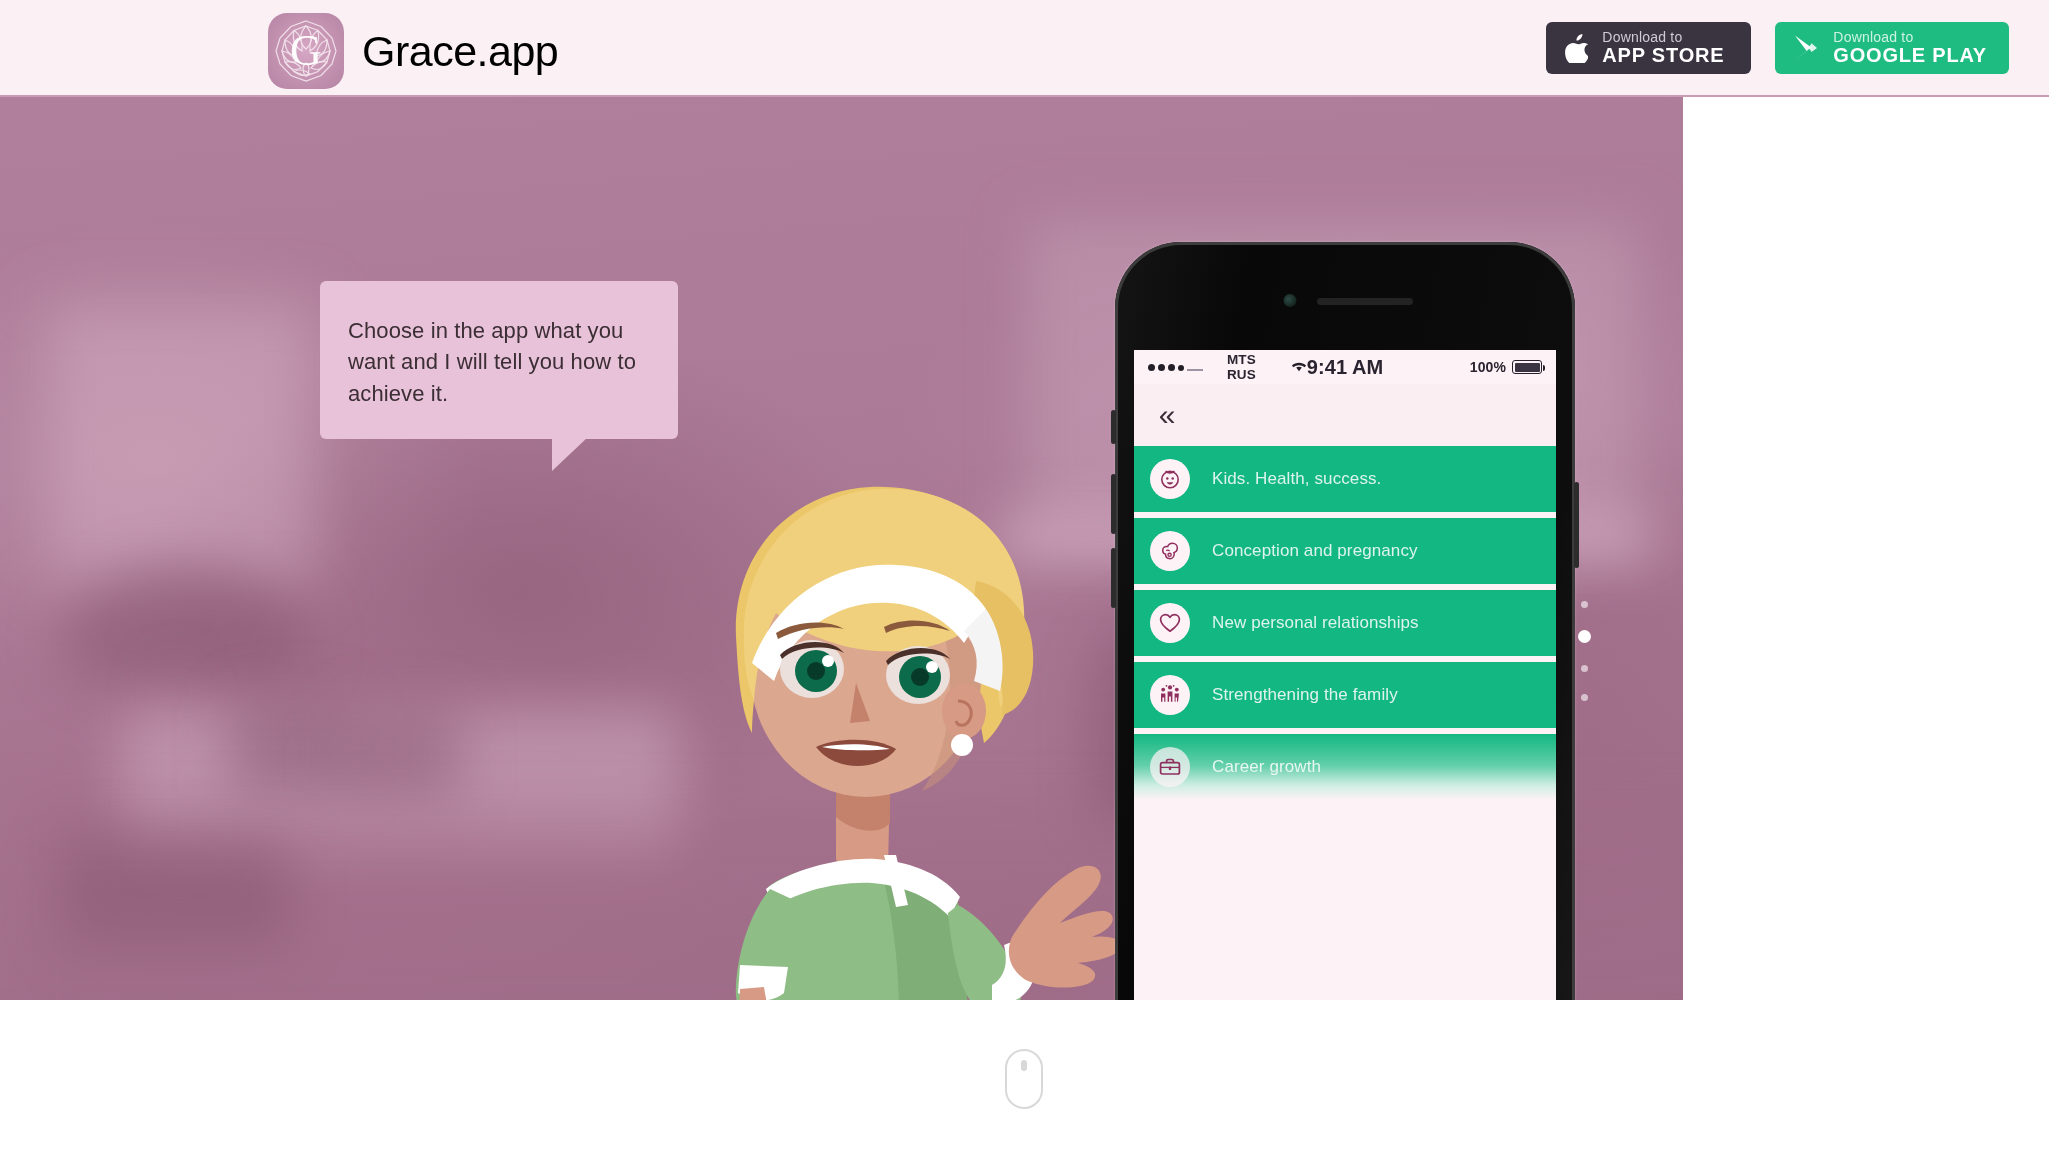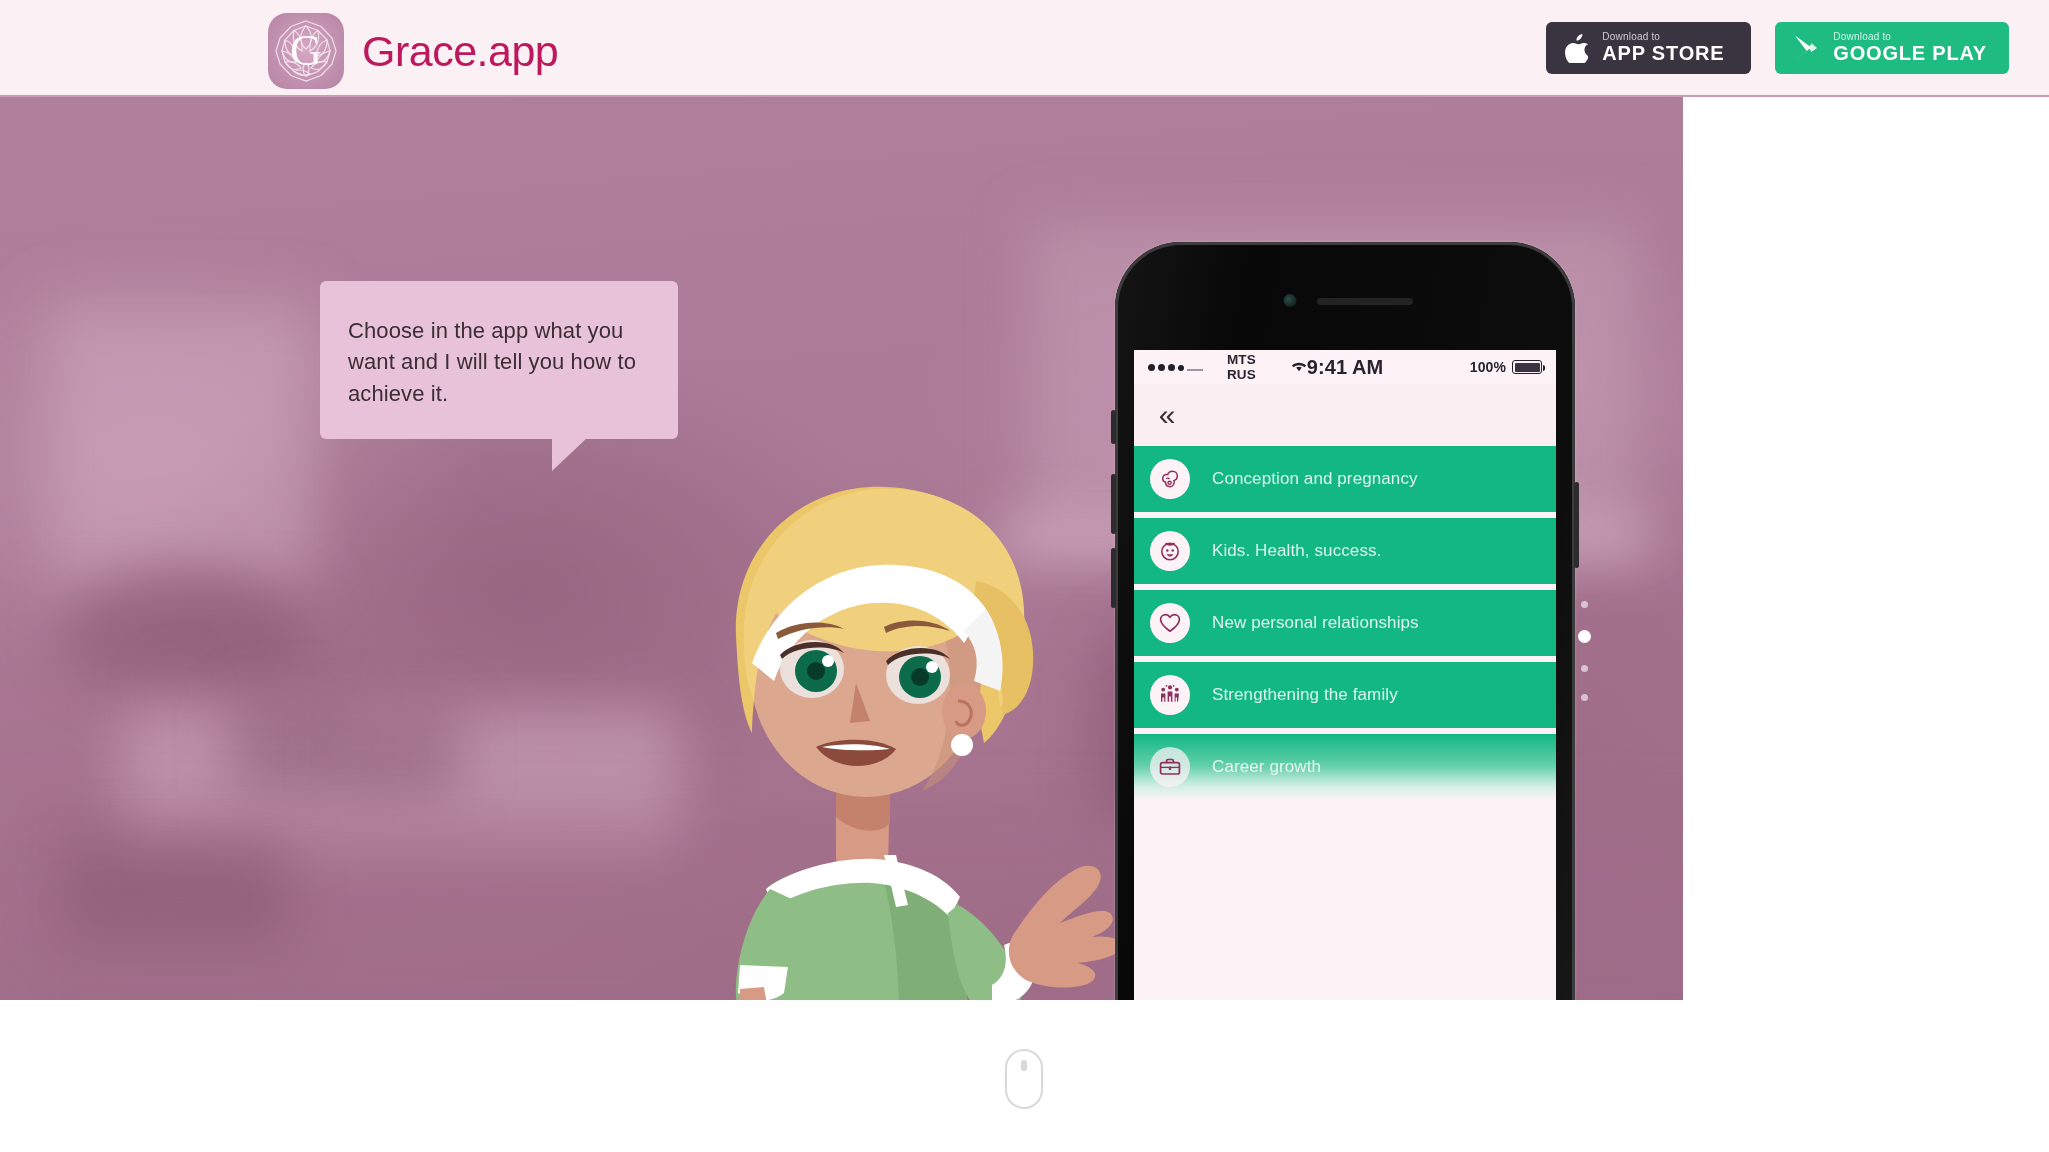--- a/index.html
+++ b/index.html
@@ -19,35 +19,35 @@
     display: flex; align-items: center;
   }
   .brand { position: absolute; left: 268px; top: 13px; display: flex; align-items: center; gap: 18px; }
   .brand-logo {
     width: 76px; height: 76px; border-radius: 19px;
     background: radial-gradient(circle at 50% 48%, #d6a7c4 0%, #c392b0 55%, #b482a3 100%);
     position: relative; flex: none;
   }
   .brand-logo svg { position: absolute; inset: 0; }
   .brand-name {
-    font-size: 43px; color: #be185d; letter-spacing: -0.5px; font-weight: 400;
+    font-size: 43px; color: #000000; letter-spacing: -0.5px; font-weight: 400;
     white-space: nowrap;
   }
 
   .store-buttons { position: absolute; right: 40px; top: 22px; display: flex; gap: 24px; }
   .store-btn {
     display: flex; align-items: center; gap: 14px;
     padding: 9px 22px 9px 18px; border-radius: 6px; cursor: pointer;
     min-width: 205px; height: 52px;
   }
   .store-btn.appstore { background: #3a3441; }
   .store-btn.googleplay { background: #1fbc82; }
   .store-btn .glyph { flex: none; display:flex; align-items:center; }
   .store-txt { display: flex; flex-direction: column; line-height: 1.05; }
-  .store-txt .small { font-size: 10px; color: #cfcbd4; letter-spacing: .2px; }
+  .store-txt .small { font-size: 14px; color: #cfcbd4; letter-spacing: .2px; }
   .store-btn.googleplay .store-txt .small { color: #cdf2e4; }
   .store-txt .big { font-size: 20px; color: #ffffff; font-weight: bold; letter-spacing: .8px; }
 
   
   .hero {
     position: absolute; left: 0; top: 97px; width: 1683px; height: 903px;
     overflow: hidden;
     background:
       radial-gradient(ellipse 900px 560px at 16% 78%, rgba(168,112,142,.55) 0%, rgba(168,112,142,0) 62%),
       radial-gradient(ellipse 620px 420px at 31% 55%, rgba(120,70,96,.40) 0%, rgba(120,70,96,0) 62%),
@@ -373,39 +373,39 @@
 
         <div class="app-nav">
           <div class="nav-back">«</div>
         </div>
 
         <div class="app-list">
 
           <div class="list-item">
             <span class="ic">
               <svg width="24" height="24" viewBox="0 0 24 24" aria-hidden="true">
-                <path d="M14.5 4.2c2.6 0 4.8 2.1 4.8 4.8 0 2.2-1.4 4-3.4 4.6.3.8.4 1.7.2 2.6-.5 2.3-2.7 3.8-5 3.4-2.1-.4-3.6-2.3-3.5-4.4-1.7-.5-2.9-2-2.9-3.8 0-2.2 1.8-4 4-4 .3 0 .7.1 1 .2.6-2 2.5-3.4 4.8-3.4z" fill="none" stroke="#8e2f5e" stroke-width="1.5"></path>
-                <circle cx="11.6" cy="15.8" r="1.6" fill="none" stroke="#8e2f5e" stroke-width="1.4"></circle>
-                <path d="M8.2 11.6c1.2-.6 2.6-.4 3.4.6" fill="none" stroke="#8e2f5e" stroke-width="1.3"></path>
-              </svg>
-            </span>
-            <span class="lbl">Conception and pregnancy</span>
-          </div>
-
-          <div class="list-item">
-            <span class="ic">
-              <svg width="24" height="24" viewBox="0 0 24 24" aria-hidden="true">
                 <circle cx="12" cy="12.6" r="8.2" fill="none" stroke="#8e2f5e" stroke-width="1.6"></circle>
                 <path d="M7.6 4.2c1.2 1.1 2.8 1.7 4.4 1.7s3.2-.6 4.4-1.7" fill="none" stroke="#8e2f5e" stroke-width="1.6"></path>
                 <circle cx="9.3" cy="11.4" r="1.25" fill="#8e2f5e"></circle>
                 <circle cx="14.7" cy="11.4" r="1.25" fill="#8e2f5e"></circle>
                 <path d="M8.6 15.2c.9 1.5 2.2 2.3 3.4 2.3s2.5-.8 3.4-2.3z" fill="#8e2f5e"></path>
               </svg>
             </span>
             <span class="lbl">Kids. Health, success.</span>
+          </div>
+
+          <div class="list-item">
+            <span class="ic">
+              <svg width="24" height="24" viewBox="0 0 24 24" aria-hidden="true">
+                <path d="M14.5 4.2c2.6 0 4.8 2.1 4.8 4.8 0 2.2-1.4 4-3.4 4.6.3.8.4 1.7.2 2.6-.5 2.3-2.7 3.8-5 3.4-2.1-.4-3.6-2.3-3.5-4.4-1.7-.5-2.9-2-2.9-3.8 0-2.2 1.8-4 4-4 .3 0 .7.1 1 .2.6-2 2.5-3.4 4.8-3.4z" fill="none" stroke="#8e2f5e" stroke-width="1.5"></path>
+                <circle cx="11.6" cy="15.8" r="1.6" fill="none" stroke="#8e2f5e" stroke-width="1.4"></circle>
+                <path d="M8.2 11.6c1.2-.6 2.6-.4 3.4.6" fill="none" stroke="#8e2f5e" stroke-width="1.3"></path>
+              </svg>
+            </span>
+            <span class="lbl">Conception and pregnancy</span>
           </div>
 
 
           <div class="list-item">
             <span class="ic">
               <svg width="24" height="24" viewBox="0 0 24 24" aria-hidden="true">
                 <path d="M12 20.2 C5 15.4 2.6 12 2.6 8.6 C2.6 5.8 4.8 3.7 7.5 3.7 C9.4 3.7 11 4.7 12 6.3 C13 4.7 14.6 3.7 16.5 3.7 C19.2 3.7 21.4 5.8 21.4 8.6 C21.4 12 19 15.4 12 20.2Z" fill="none" stroke="#8e2f5e" stroke-width="1.7" stroke-linejoin="round"></path>
               </svg>
             </span>
             <span class="lbl">New personal relationships</span>

